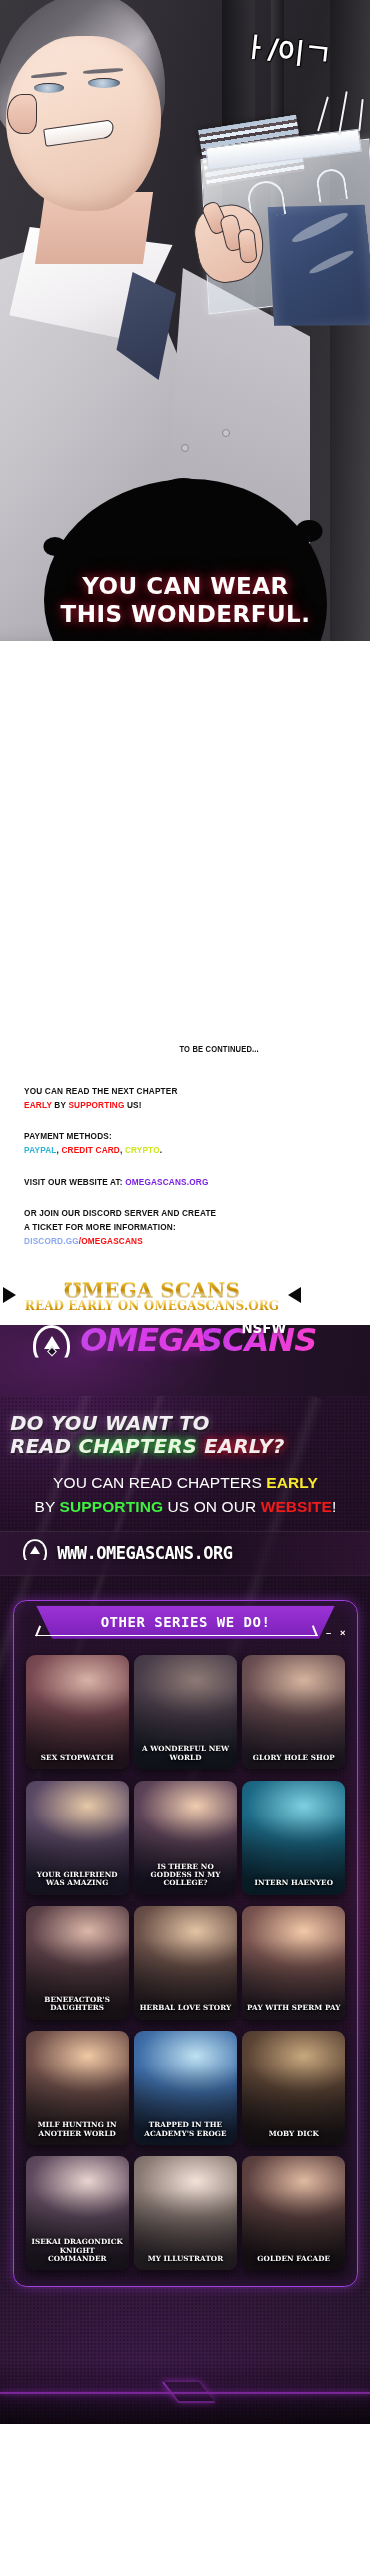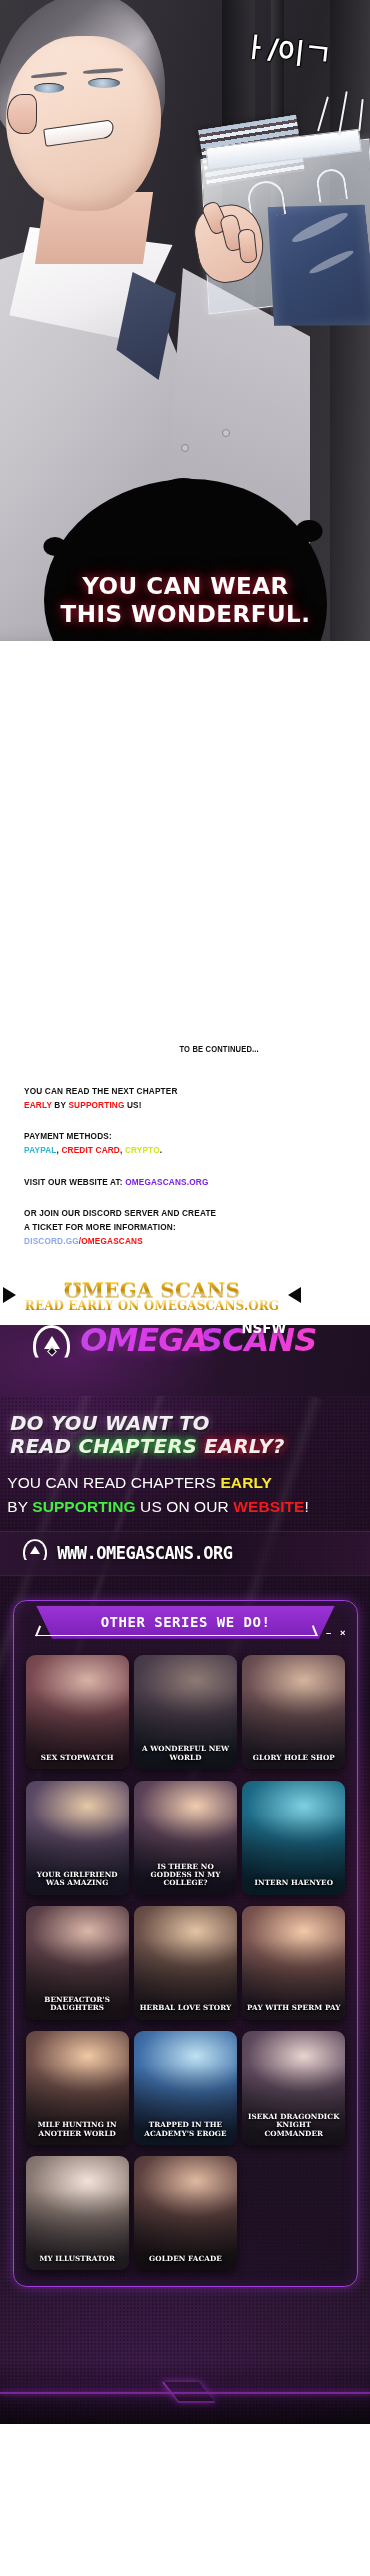--- a/index.html
+++ b/index.html
@@ -379,20 +379,21 @@
   .hl-green {
     color: #e9f7e2;
     text-shadow: 0 0 7.2px rgba(62,220,72,.95), 0 0 13.4px rgba(42,190,54,.7), 1.5px 1.5px 0 rgba(0,0,0,.5);
   }
   .hl-redglow {
     color: #f3ecef;
     text-shadow: 0 0 7.2px rgba(225,35,55,.9), 0 0 13.4px rgba(190,18,40,.65), 1.5px 1.5px 0 rgba(0,0,0,.5);
   }
   .promo-sub {
     position: relative; z-index: 3;
+    text-align: center;
     font-family: "Liberation Sans", sans-serif;
     font-weight: 400;
     font-size: 15.5px; line-height: 1.5;
     color: #ffffff;
     padding: 9.3px 7.2px 13.4px 7.2px;
     letter-spacing: 0.1px;
   }
   .sub-yellow { color: #f7e92c; font-weight: 700; }
   .sub-green  { color: #3ff03f; font-weight: 700; }
   .sub-red    { color: #f01b1b; font-weight: 700; }
@@ -740,20 +741,25 @@
           <div class="card-art" style="background: radial-gradient(120% 70% at 60% 22%, rgb(240, 200, 164) 0%, rgb(110, 78, 72) 46%, rgb(43, 32, 40) 100%);"></div>
           <div class="card-veil"></div>
           <div class="card-title">MILF HUNTING IN ANOTHER WORLD</div>
         </div>
         <div class="series-card">
           <div class="card-art" style="background: radial-gradient(120% 70% at 60% 22%, rgb(191, 226, 242) 0%, rgb(63, 110, 168) 46%, rgb(27, 42, 68) 100%);"></div>
           <div class="card-veil"></div>
           <div class="card-title">TRAPPED IN THE ACADEMY'S EROGE</div>
         </div>
         <div class="series-card">
+          <div class="card-art" style="background: radial-gradient(120% 70% at 60% 22%, rgb(201, 168, 126) 0%, rgb(90, 67, 52) 46%, rgb(36, 28, 32) 100%);"></div>
+          <div class="card-veil"></div>
+          <div class="card-title">MOBY DICK</div>
+        </div>
+        <div class="series-card">
           <div class="card-art" style="background: radial-gradient(120% 70% at 60% 22%, rgb(232, 212, 207) 0%, rgb(95, 74, 94) 46%, rgb(42, 33, 48) 100%);"></div>
           <div class="card-veil"></div>
           <div class="card-title">ISEKAI DRAGONDICK KNIGHT COMMANDER</div>
         </div>
         <div class="series-card">
           <div class="card-art" style="background: radial-gradient(120% 70% at 60% 22%, rgb(242, 226, 216) 0%, rgb(138, 122, 116) 46%, rgb(58, 50, 56) 100%);"></div>
           <div class="card-veil"></div>
           <div class="card-title">MY ILLUSTRATOR</div>
         </div>
         <div class="series-card">

